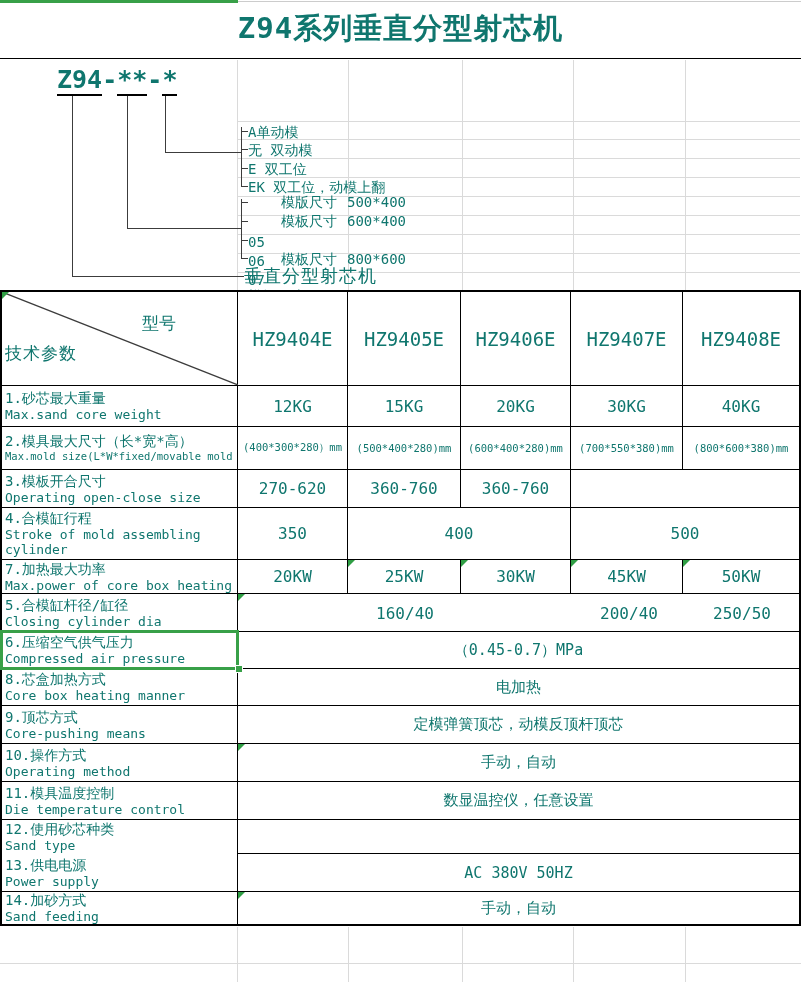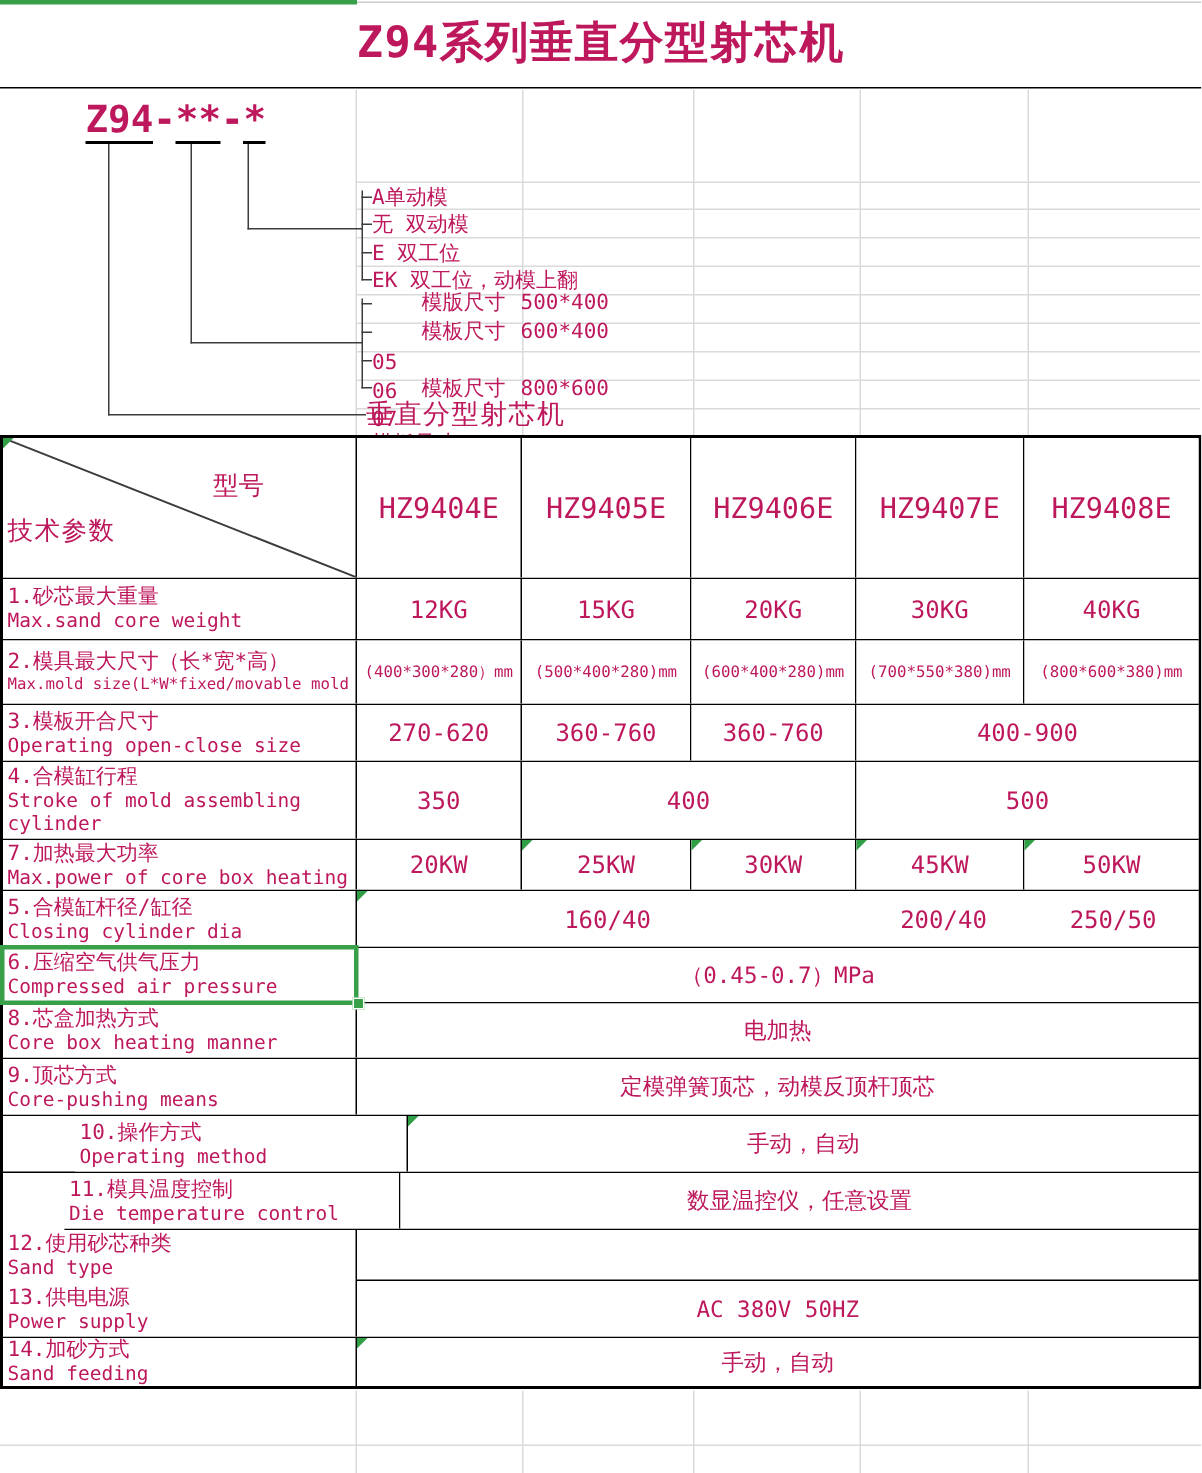--- a/index.html
+++ b/index.html
@@ -1,17 +1,17 @@
 <!DOCTYPE html>
 <html><head>
 <meta charset="utf-8">
 <style>
   html,body{margin:0;padding:0;background:#fff;}
   .sheet{position:relative;width:801px;height:982px;background:#fff;overflow:hidden;
-         font-family:"DejaVu Sans Mono","DejaVu Sans",sans-serif;color:#be185d;
+         font-family:"DejaVu Sans Mono","DejaVu Sans",sans-serif;color:#0f766e;
          --selgreen:#38a048; --trigreen:#2f9e44; --grid:#dadada;}
   
   .title-band{position:absolute;left:0;top:0;width:801px;height:59px;border-bottom:1px solid #000;
               display:flex;align-items:center;justify-content:center;box-sizing:border-box;}
   .green-bar{position:absolute;left:0;top:0;width:238px;height:3px;background:var(--selgreen);}
   .top-gray{position:absolute;left:238px;top:1px;width:563px;height:1px;background:#cccccc;}
   .page-title{font-size:29px;font-weight:bold;letter-spacing:1px;}
   
   .diagram{position:absolute;left:0;top:60px;width:801px;height:230px;}
   .gl-v{position:absolute;top:0;width:1px;height:230px;background:var(--grid);}
@@ -215,23 +215,20 @@
       </div>
       <div class="cell c1">
           <span class="val">270-620</span>
         </div>
       <div class="cell c2">
           <span class="val">360-760</span>
         </div>
       <div class="cell c3">
           <span class="val">360-760</span>
         </div>
-      <div class="cell cw45 nr">
-          <span class="val">400-900</span>
-        </div>
     </div>
 
     <div class="trow" style="height:52px;">
       <div class="cell labelcell">
         <div class="zh">4.合模缸行程</div>
         <div class="en">Stroke of mold assembling cylinder</div>
       </div>
       <div class="cell c1">
           <span class="val">350</span>
         </div>
@@ -305,32 +302,32 @@
     <div class="trow" style="height:38px;">
       <div class="cell labelcell">
         <div class="zh">9.顶芯方式</div>
         <div class="en">Core-pushing means</div>
       </div>
       <div class="cell cfull nr">
           <span class="val cjk">定模弹簧顶芯，动模反顶杆顶芯</span>
         </div>
     </div>
 
-    <div class="trow" style="height:38px;padding-left:48px;">
+    <div class="trow" style="height:38px;">
       <div class="cell labelcell">
         <div class="zh">10.操作方式</div>
         <div class="en">Operating method</div>
       </div>
       <div class="cell cfull nr">
           <div class="tri"></div>
           <span class="val cjk">手动，自动</span>
         </div>
     </div>
 
-    <div class="trow" style="height:38px;margin-left:41px;">
+    <div class="trow" style="height:38px;">
       <div class="cell labelcell">
         <div class="zh">11.模具温度控制</div>
         <div class="en">Die temperature control</div>
       </div>
       <div class="cell cfull nr">
           <span class="val cjk">数显温控仪，任意设置</span>
         </div>
     </div>
 
     <div class="trow" style="height:34px;flex-direction:column;">

